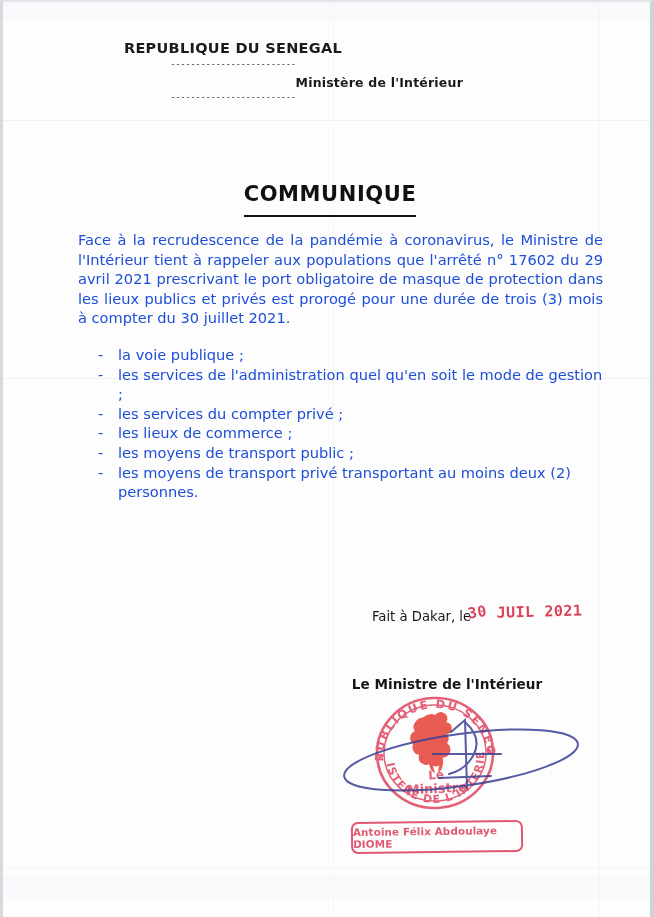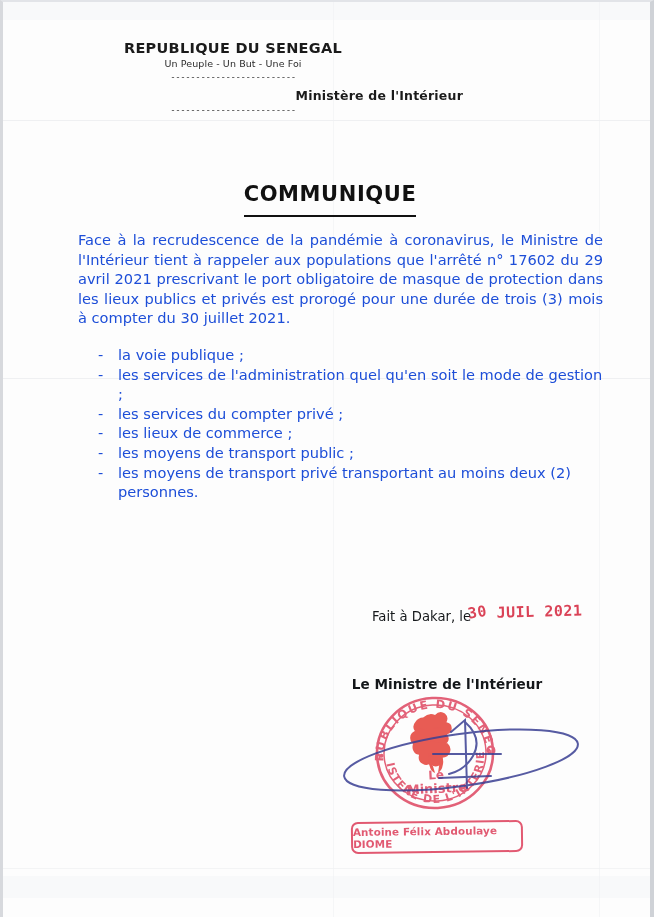--- a/index.html
+++ b/index.html
@@ -92,21 +92,20 @@
   <div class="scanband" style="top:0;height:18px;"></div>
   <div class="scanline" style="top:118px;"></div>
   <div class="scanline" style="top:376px;"></div>
   <div class="scanline" style="top:866px;opacity:.5;"></div>
   <div class="scanband" style="top:874px;height:22px;"></div>
   <div class="vfold" style="left:330px;opacity:.55;"></div>
   <div class="vfold" style="left:596px;opacity:.5;"></div>
 
   <div class="hdr">
     <div class="l1">REPUBLIQUE DU SENEGAL</div>
-    <div class="l2">Un Peuple - Un But - Une Foi</div>
     <div class="dashes">-------------------------</div>
     <div class="l3">Ministère de l'Intérieur</div>
     <div class="dashes2">-------------------------</div>
   </div>
 
   <div class="title">
     <span>COMMUNIQUE</span>
   </div>
 
   <div class="body">

